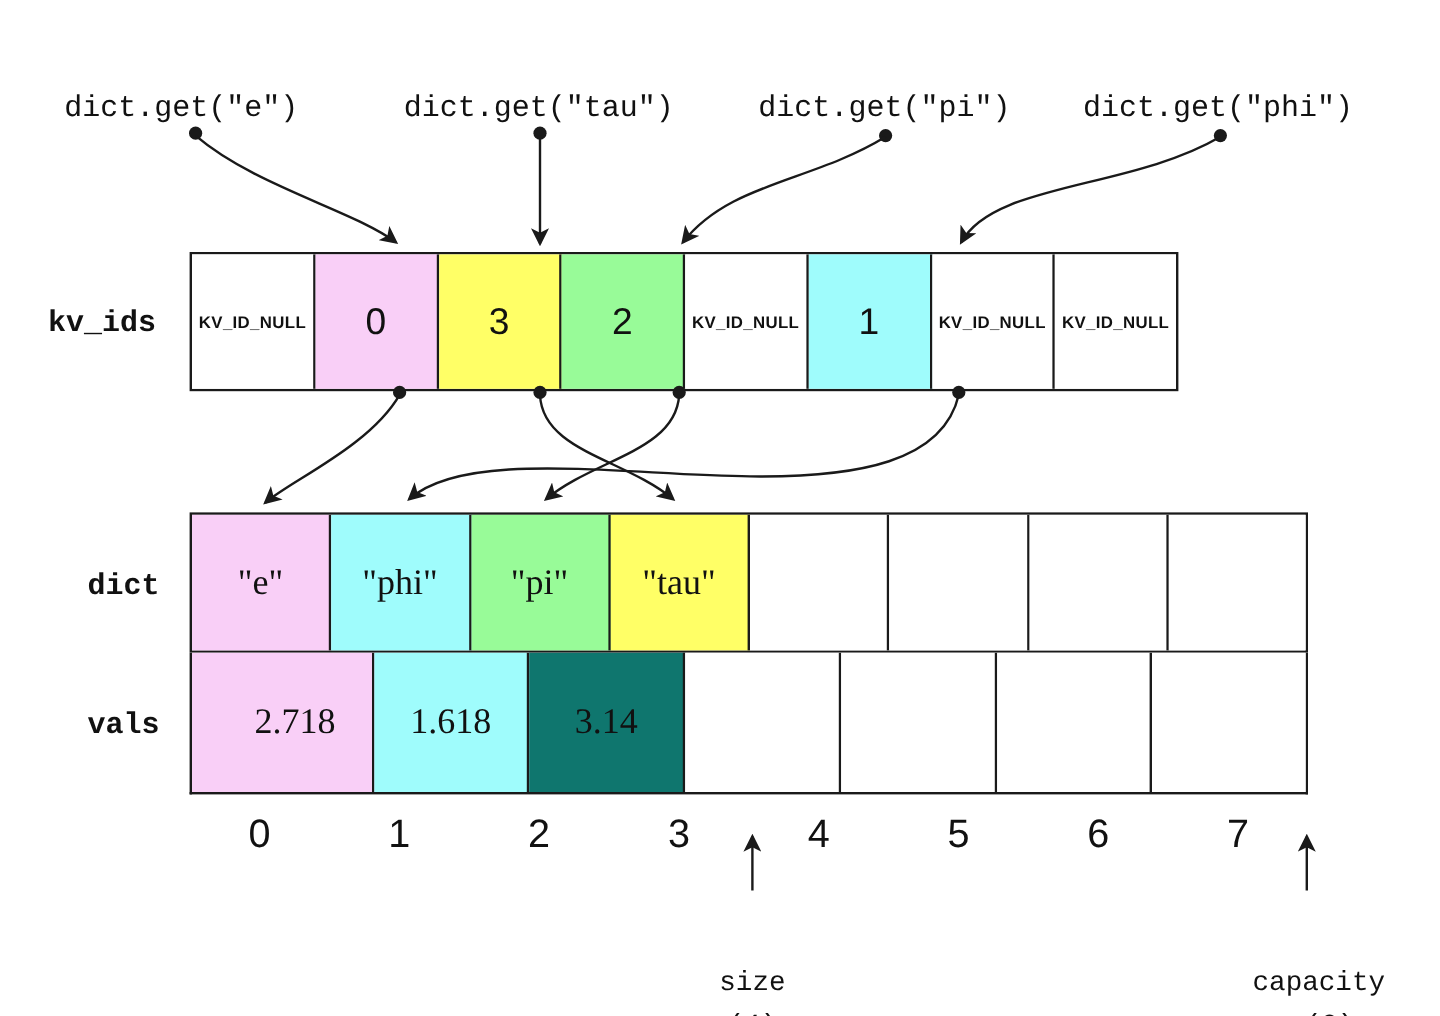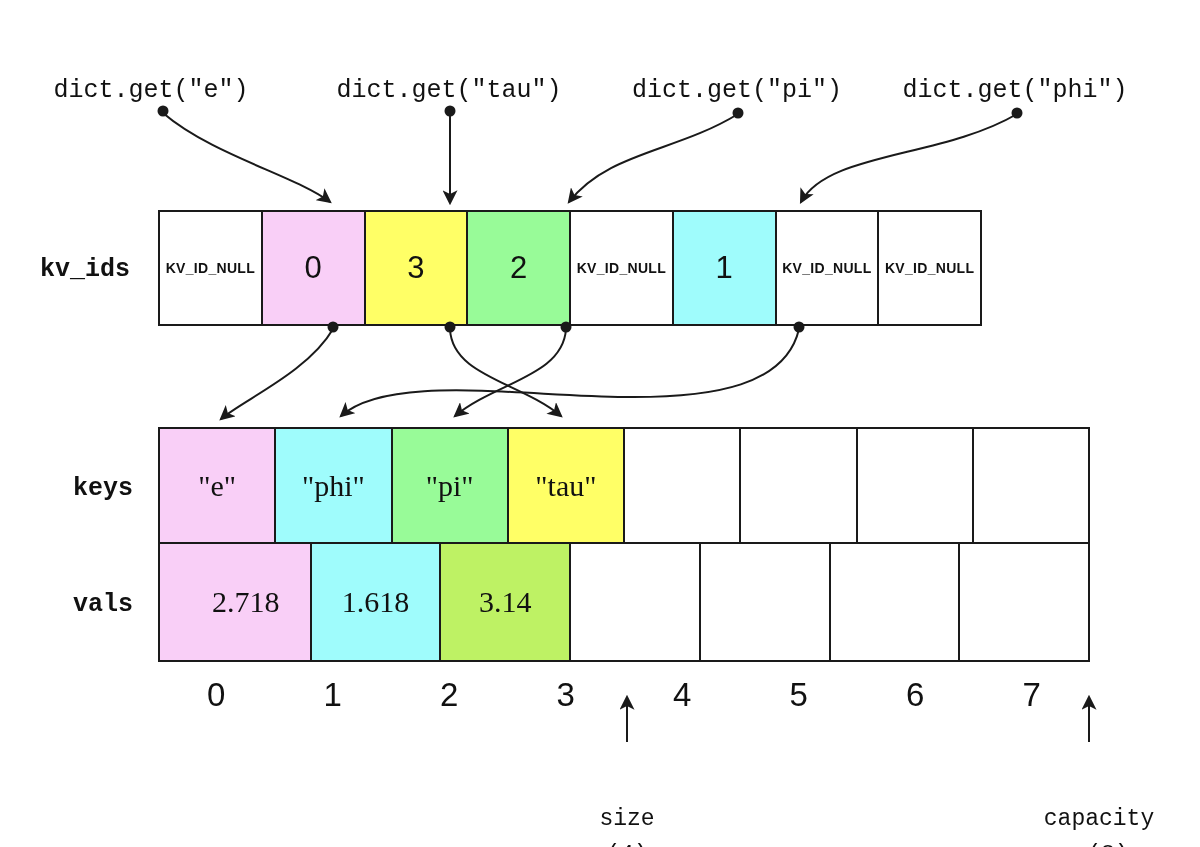--- a/index.html
+++ b/index.html
@@ -52,21 +52,21 @@
         <span class="slotnum">1</span>
       </div>
     <div class="cell" style="background: rgb(255, 255, 255);">
         <span class="nulltext">KV_ID_NULL</span>
       </div>
     <div class="cell" style="background: rgb(255, 255, 255);">
         <span class="nulltext">KV_ID_NULL</span>
       </div>
   </div>
 
-  <div class="abs mono rowlabel" style="left:73px;top:474px;">keys</div>
+  <div class="abs mono rowlabel" style="left:73px;top:474px;">dict</div>
   <div class="abs row" style="left:158px;top:427px;width:932px;height:117px;">
     <div class="cell" style="background: rgb(249, 207, 247);">
         <span class="serifcell">"e"</span>
       </div>
     <div class="cell" style="background: rgb(159, 252, 252);">
         <span class="serifcell">"phi"</span>
       </div>
     <div class="cell" style="background: rgb(152, 251, 152);">
         <span class="serifcell">"pi"</span>
       </div>
@@ -80,21 +80,21 @@
   </div>
 
   <div class="abs mono rowlabel" style="left:73px;top:590px;">vals</div>
   <div class="abs row" style="left:158px;top:544px;width:932px;height:118px;border-top:none;">
     <div class="cell" style="background: rgb(249, 207, 247); padding-left: 22px;">
         <span class="serifcell">2.718</span>
       </div>
     <div class="cell" style="background: rgb(159, 252, 252);">
         <span class="serifcell">1.618</span>
       </div>
-    <div class="cell" style="background: #bef264;">
+    <div class="cell" style="background: #0f766e;">
         <span class="serifcell">3.14</span>
       </div>
     <div class="cell" style="background: rgb(255, 255, 255);"></div>
     <div class="cell" style="background: rgb(255, 255, 255);"></div>
     <div class="cell" style="background: rgb(255, 255, 255);"></div>
     <div class="cell" style="background: rgb(255, 255, 255);"></div>
   </div>
 
   <div class="abs idxrow" style="left:158px;top:676px;width:932px;">
     <div class="idxcell">0</div>

